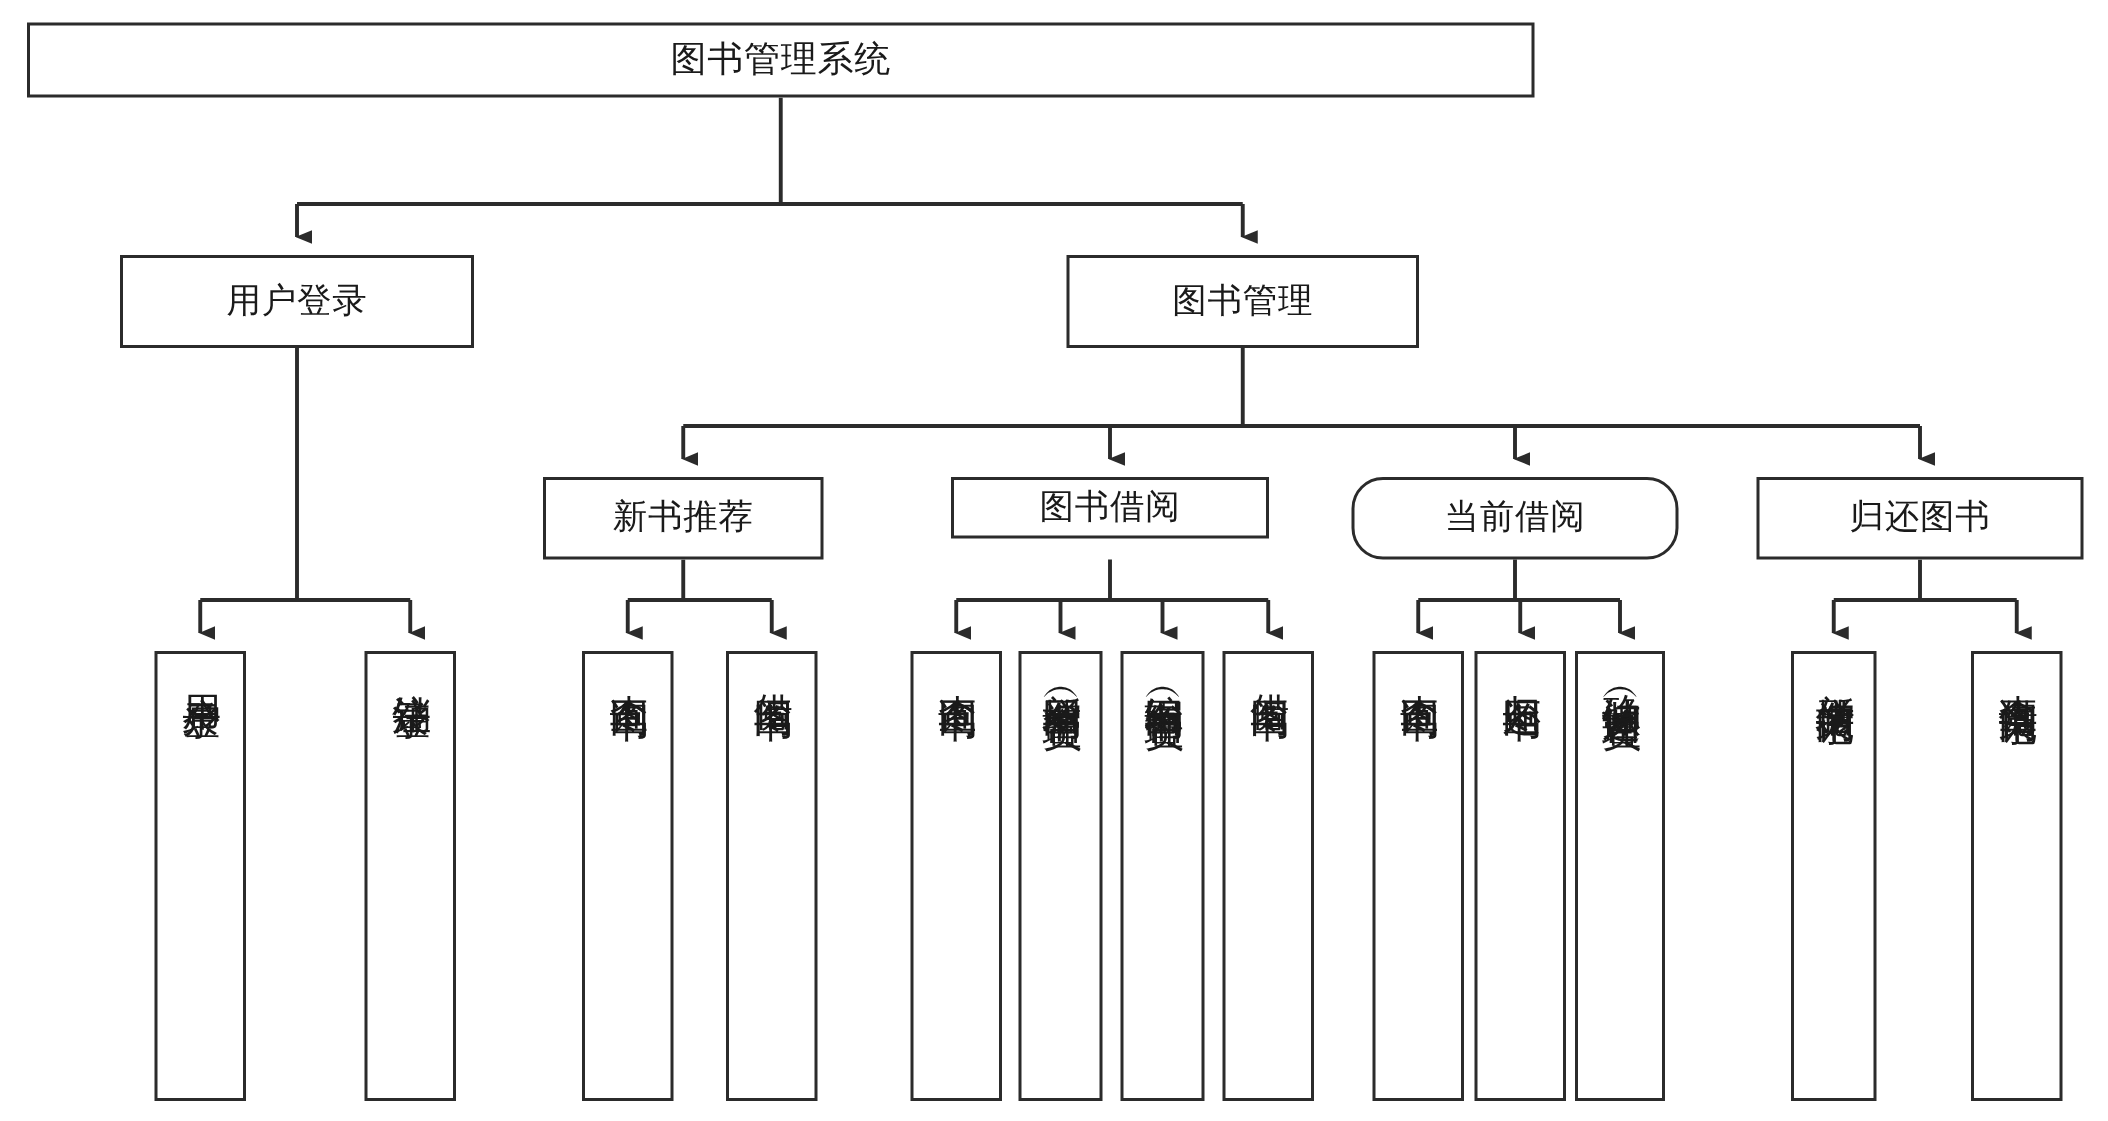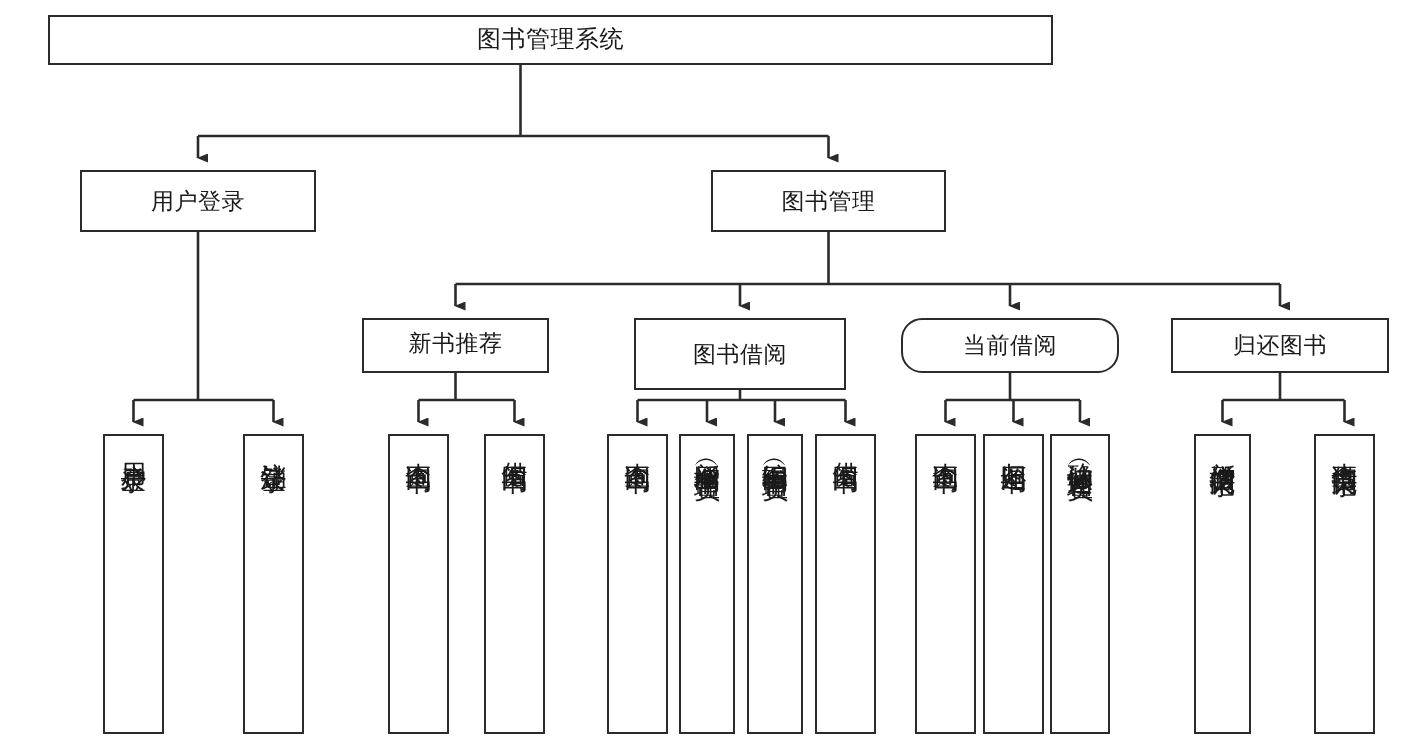--- a/index.html
+++ b/index.html
@@ -109,33 +109,33 @@
         <path d="M945.5,400 L945.5,422" marker-end="url(#arrowhead)"></path>
         <path d="M1013.5,400 L1013.5,422" marker-end="url(#arrowhead)"></path>
         <path d="M1080,400 L1080,422" marker-end="url(#arrowhead)"></path>
         <path d="M1280,373 L1280,400"></path>
         <path d="M1222.5,400 L1344.5,400"></path>
         <path d="M1222.5,400 L1222.5,422" marker-end="url(#arrowhead)"></path>
         <path d="M1344.5,400 L1344.5,422" marker-end="url(#arrowhead)"></path>
       </g>
   </svg>
   <div id="node-layer">
-      <div class="node horiz root" style="left: 18px; top: 15px; width: 1005px; height: 50px; margin-left: 30px;">
+      <div class="node horiz root" style="left: 18px; top: 15px; width: 1005px; height: 50px;">
         <span class="label">图书管理系统</span>
       </div>
       <div class="node horiz" style="left: 80px; top: 170px; width: 236px; height: 62px;">
         <span class="label">用户登录</span>
       </div>
       <div class="node horiz" style="left: 711px; top: 170px; width: 235px; height: 62px;">
         <span class="label">图书管理</span>
       </div>
-      <div class="node horiz" style="left: 362px; top: 318px; width: 187px; height: 55px; font-family: Liberation Mono, monospace;">
+      <div class="node horiz" style="left: 362px; top: 318px; width: 187px; height: 55px;">
         <span class="label">新书推荐</span>
       </div>
-      <div class="node horiz" style="left: 634px; top: 318px; width: 212px; height: 72px;">
+      <div class="node horiz" style="left: 634px; top: 318px; width: 212px; height: 41px;">
         <span class="label">图书借阅</span>
       </div>
       <div class="node horiz" style="left: 901px; top: 318px; width: 218px; height: 55px; border-radius: 21px;">
         <span class="label">当前借阅</span>
       </div>
       <div class="node horiz" style="left: 1171px; top: 318px; width: 218px; height: 55px;">
         <span class="label">归还图书</span>
       </div>
       <div class="node vert" style="left: 103px; top: 434px; width: 61px; height: 300px;">
         <span class="label">用户登录</span>

